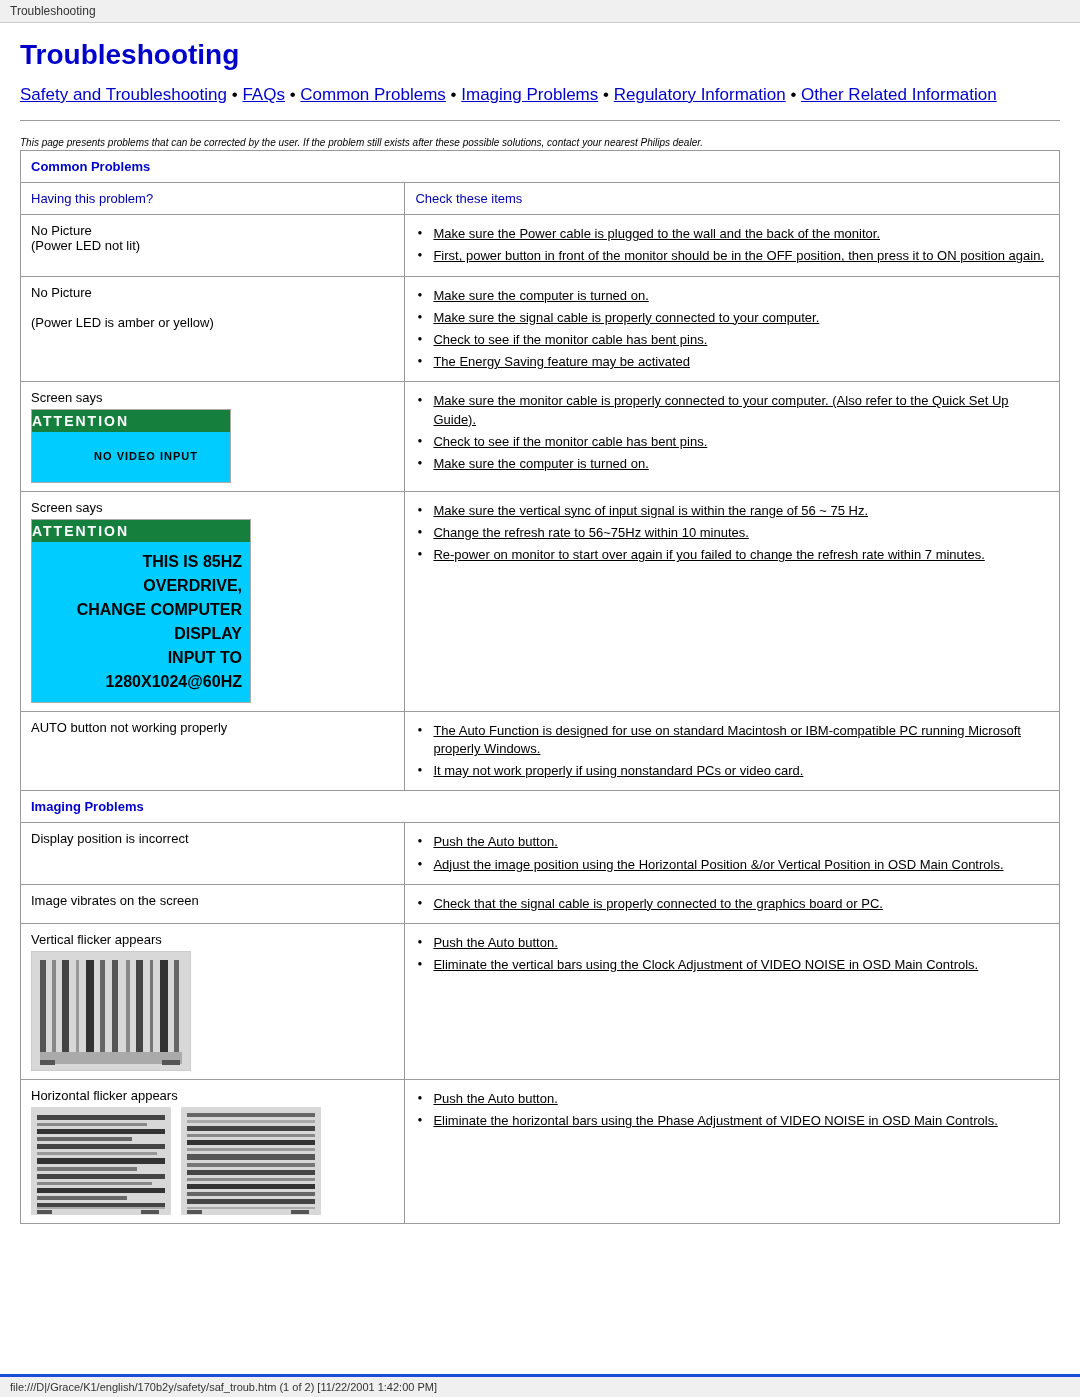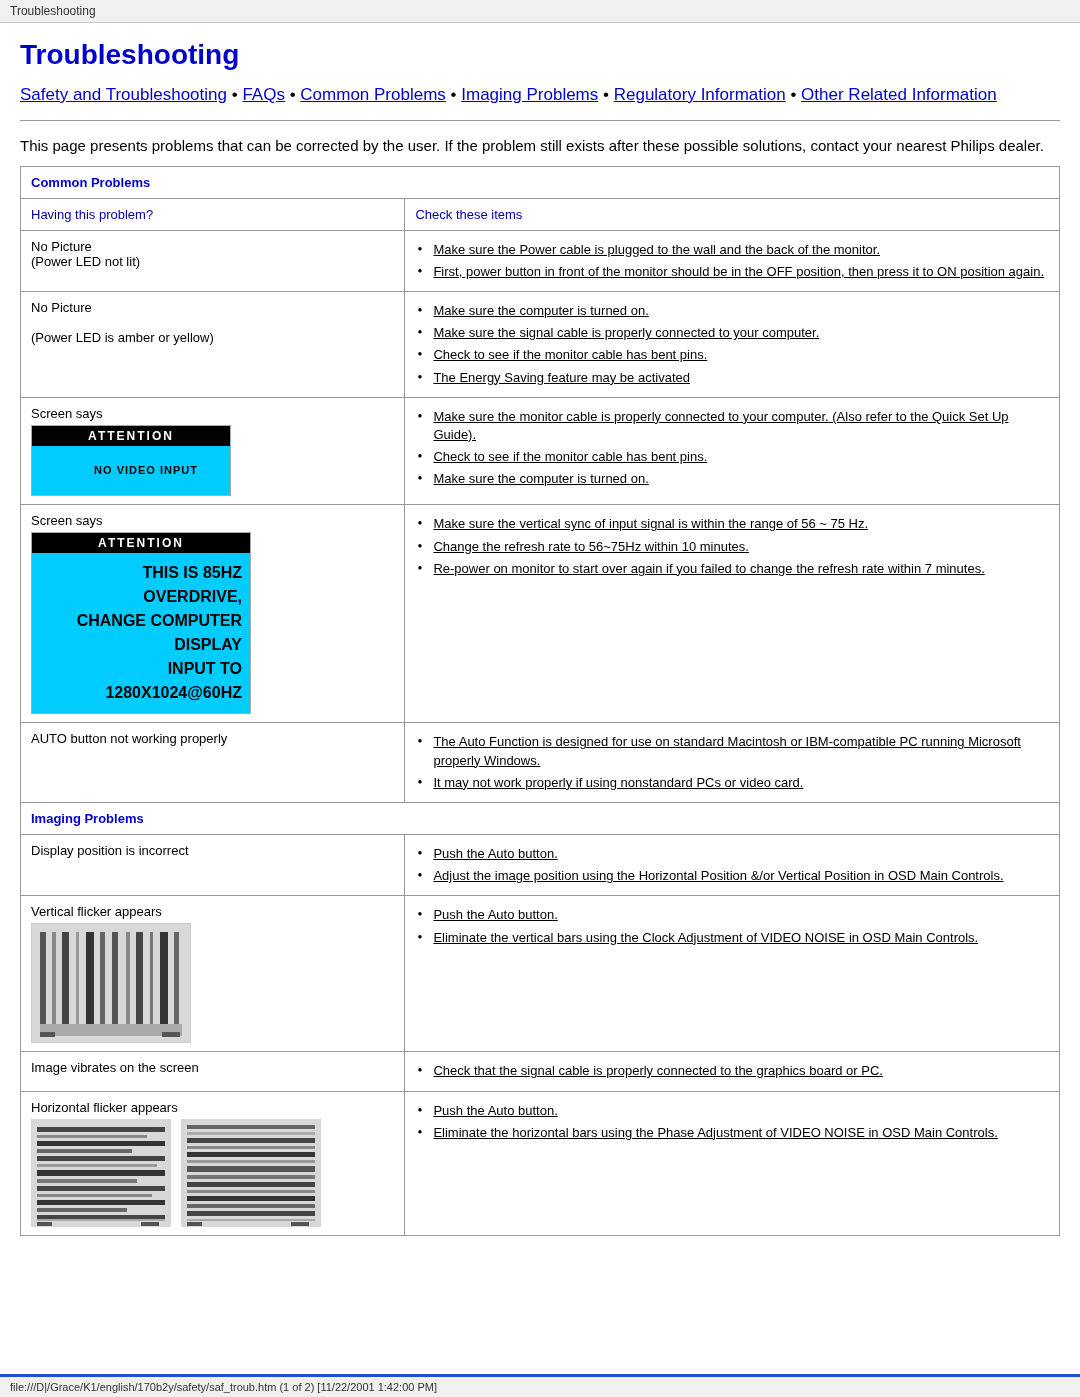--- a/index.html
+++ b/index.html
@@ -37,23 +37,24 @@
     }
     .nav-links span {
       color: #000;
     }
     hr {
       border: none;
       border-top: 1px solid #999;
       margin: 10px 0 14px 0;
     }
     .intro-text {
-      font-size: 15px;
-      margin-bottom: 8px;
+      font-size: 10px;
+      margin-bottom: 0;
       line-height: 1.5;
+      font-style: italic;
     }
     table.main-table {
       border-collapse: collapse;
       width: 100%;
       border: 1px solid #666;
     }
     table.main-table th, table.main-table td {
       border: 1px solid #999;
       padding: 8px 10px;
       vertical-align: top;
@@ -101,25 +102,25 @@
       top: 4px;
     }
     .attention-box {
       background: #00ccff;
       width: 200px;
       padding: 0;
       margin-top: 4px;
       border: 1px solid #aaa;
     }
     .attention-header {
-      background: #000000;
+      background: #15803d;
       color: #fff;
-      font-size: 12px;
+      font-size: 14px;
       font-weight: bold;
-      text-align: center;
+      text-align: left;
       letter-spacing: 2px;
       padding: 3px 0;
     }
     .attention-body {
       padding: 16px 8px;
       font-size: 11px;
       font-weight: bold;
       text-align: center;
       color: #000;
       letter-spacing: 1px;
@@ -294,20 +295,31 @@
         <td class="col-check">
           <ul class="check-list">
             <li>Push the Auto button.</li>
             <li>Adjust the image position using the Horizontal Position &amp;/or Vertical Position in OSD Main Controls.</li>
           </ul>
         </td>
       </tr>
 
       <tr>
         <td class="col-problem">
+          Image vibrates on the screen
+        </td>
+        <td class="col-check">
+          <ul class="check-list">
+            <li>Check that the signal cable is properly connected to the graphics board or PC.</li>
+          </ul>
+        </td>
+      </tr>
+
+      <tr>
+        <td class="col-problem">
           Vertical flicker appears
           <div class="flicker-img">
             <svg width="158" height="118">
 
               <rect width="158" height="118" fill="#d8d8d8"></rect>
 
               <rect x="8" y="8" width="6" height="102" fill="#555"></rect>
               <rect x="20" y="8" width="4" height="102" fill="#888"></rect>
               <rect x="30" y="8" width="7" height="102" fill="#444"></rect>
               <rect x="44" y="8" width="3" height="102" fill="#999"></rect>
@@ -324,31 +336,20 @@
 
               <rect x="8" y="108" width="15" height="5" fill="#555"></rect>
               <rect x="130" y="108" width="18" height="5" fill="#555"></rect>
             </svg>
           </div>
         </td>
         <td class="col-check">
           <ul class="check-list">
             <li>Push the Auto button.</li>
             <li>Eliminate the vertical bars using the Clock Adjustment of VIDEO NOISE in OSD Main Controls.</li>
-          </ul>
-        </td>
-      </tr>
-
-      <tr>
-        <td class="col-problem">
-          Image vibrates on the screen
-        </td>
-        <td class="col-check">
-          <ul class="check-list">
-            <li>Check that the signal cable is properly connected to the graphics board or PC.</li>
           </ul>
         </td>
       </tr>
 
       <tr>
         <td class="col-problem">
           Horizontal flicker appears
           <div class="horiz-imgs">
 
             <svg width="140" height="108">

